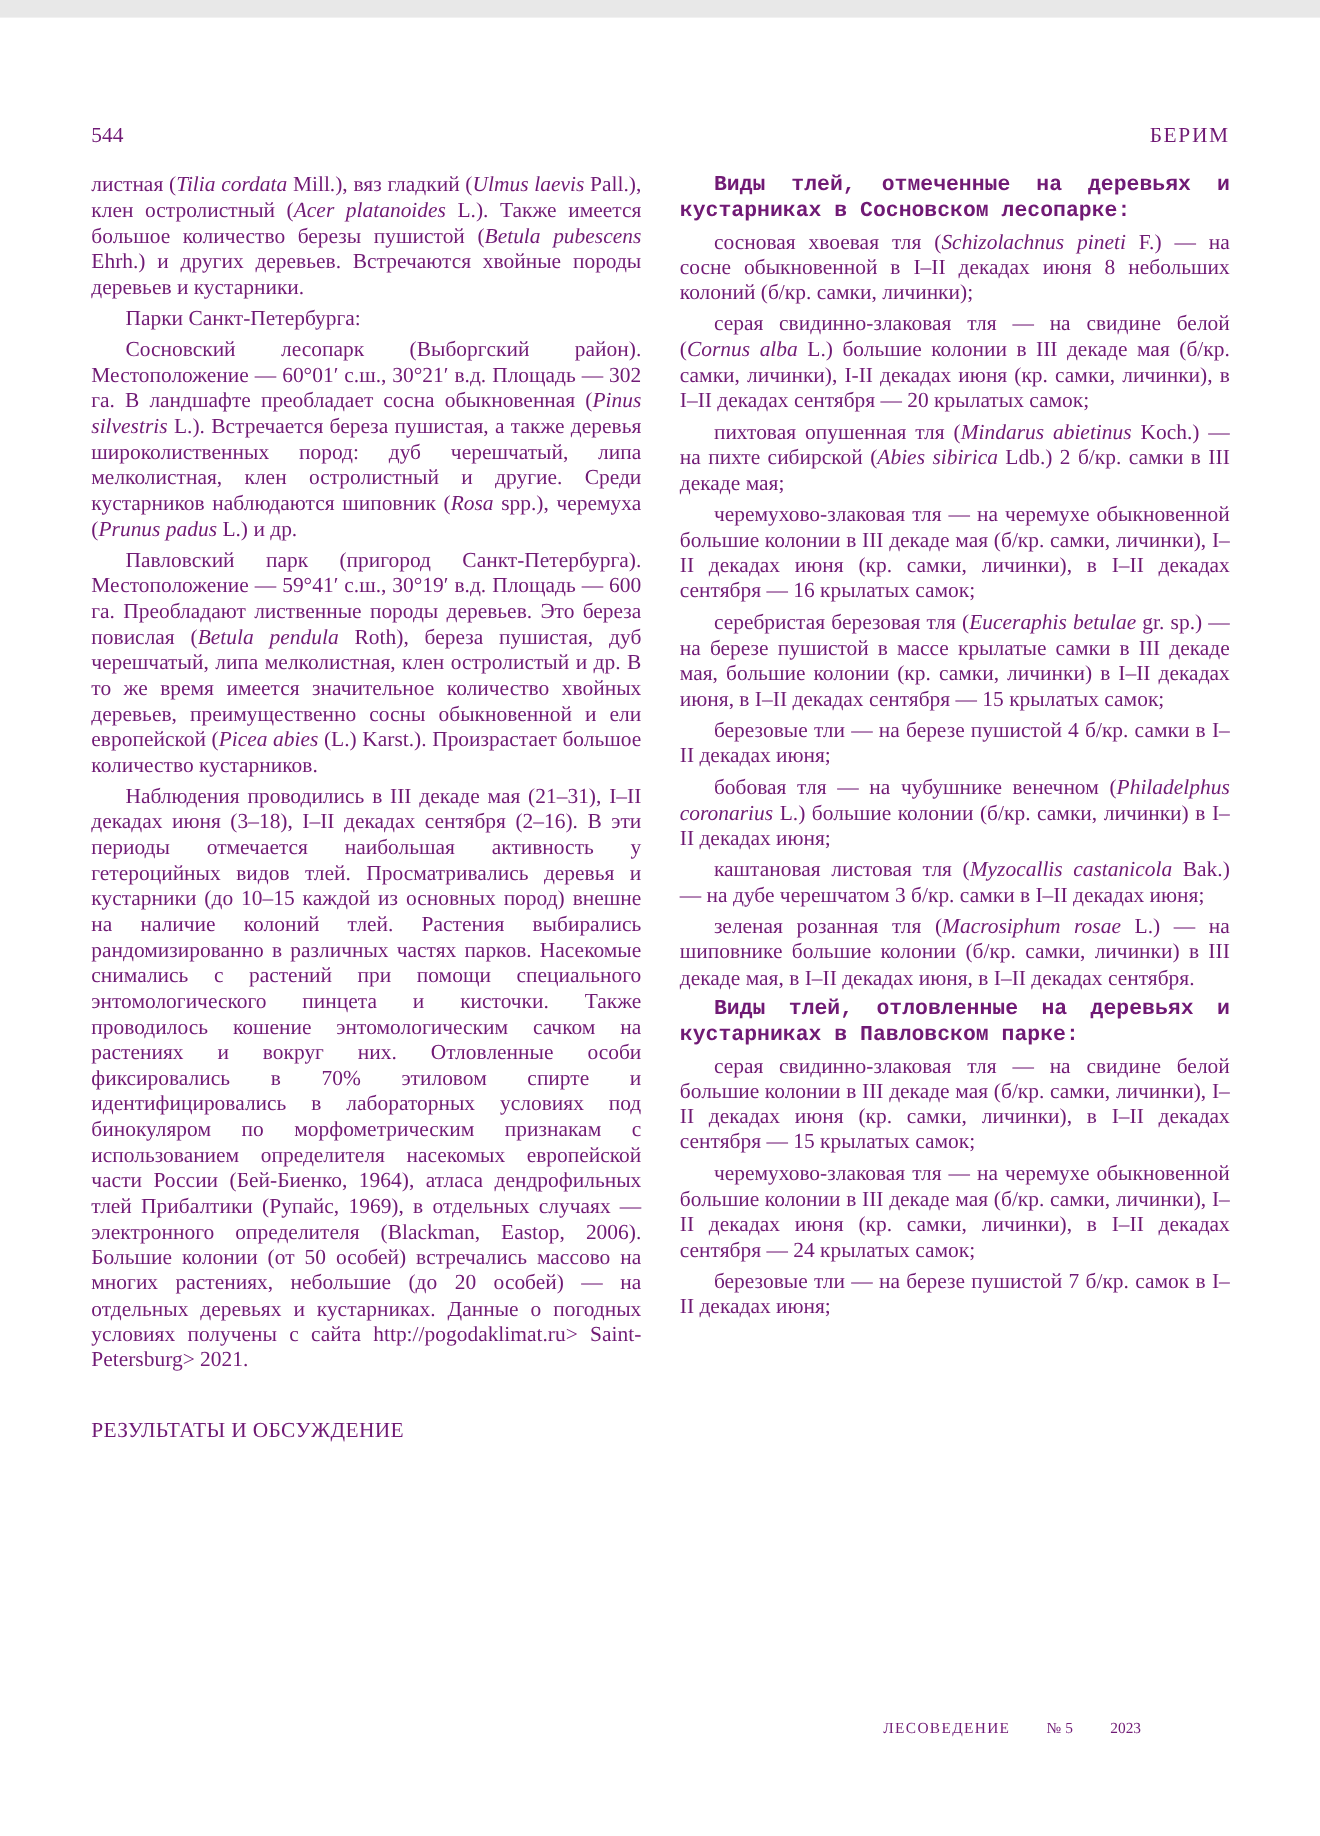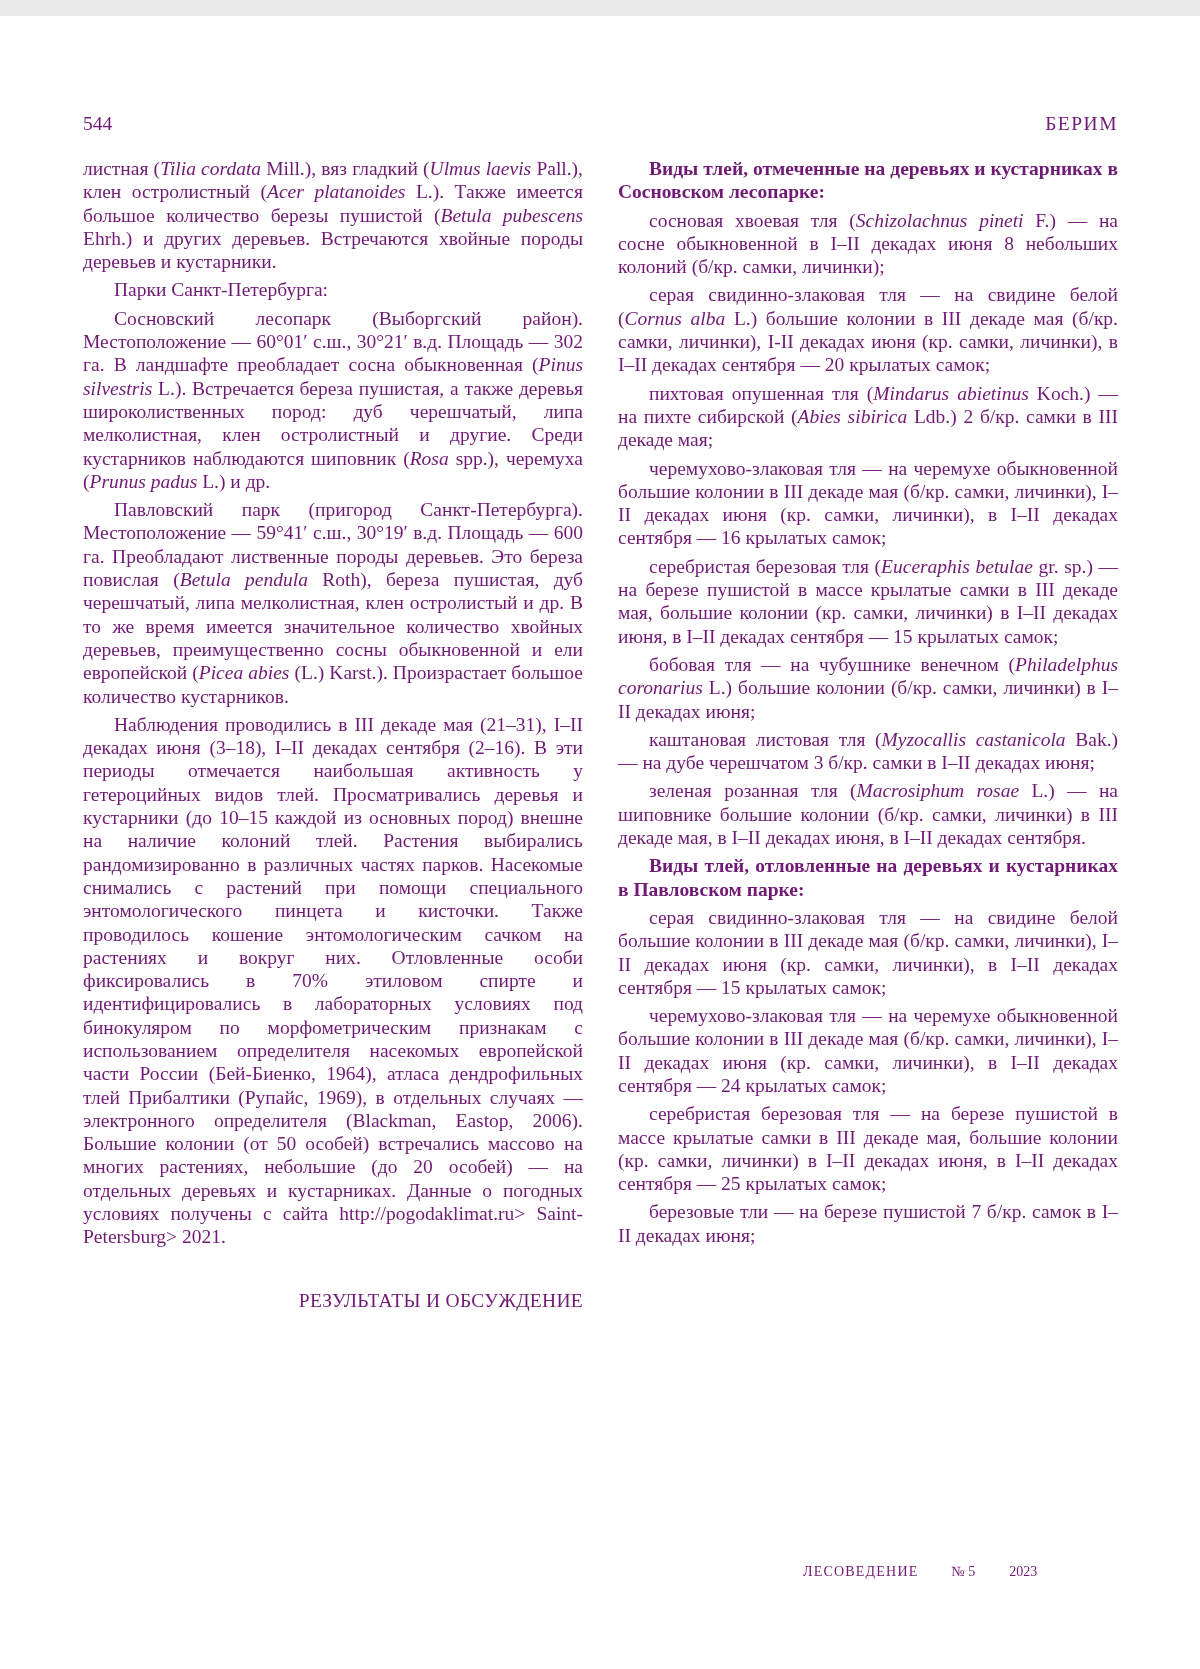--- a/index.html
+++ b/index.html
@@ -23,23 +23,23 @@
     display:flex; gap:35px;
   }
   .col {
     width:507px;
     font-size:19.5px; line-height:23.3px;
     text-align:justify;
   }
   .para { margin:0 0 5px 0; text-indent:31px; }
   .para i { font-style:italic; }
   .para.plain { text-indent:0; }
-  .para.bold { font-weight:700; }
+  .para.bold { font-weight:700;font-family:Liberation Mono, monospace; }
   .para.section {
-    text-align:right; text-indent:0;
+    text-align:left; text-indent:0;
     font-weight:400;
     margin:40px 0 16px 0;
     letter-spacing:0.3px;
   }
   .footer {
     position:absolute; top:1545px; left:803px;
     font-size:14px; line-height:22px; white-space:nowrap;
   }
   .footer .journal { letter-spacing:1.2px; margin-right:33px; }
   .footer .issue { margin-right:34px; }
@@ -62,27 +62,27 @@
         <p class="para indent">Наблюдения проводились в III декаде мая (21–31), I–II декадах июня (3–18), I–II декадах сентября (2–16). В эти периоды отмечается наибольшая активность у гетероцийных видов тлей. Просматривались деревья и кустарники (до 10–15 каждой из основных пород) внешне на наличие колоний тлей. Растения выбирались рандомизированно в различных частях парков. Насекомые снимались с растений при помощи специального энтомологического пинцета и кисточки. Также проводилось кошение энтомологическим сачком на растениях и вокруг них. Отловленные особи фиксировались в 70% этиловом спирте и идентифицировались в лабораторных условиях под бинокуляром по морфометрическим признакам с использованием определителя насекомых европейской части России (Бей-Биенко, 1964), атласа дендрофильных тлей Прибалтики (Рупайс, 1969), в отдельных случаях — электронного определителя (Blackman, Eastop, 2006). Большие колонии (от 50 особей) встречались массово на многих растениях, небольшие (до 20 особей) — на отдельных деревьях и кустарниках. Данные о погодных условиях получены с сайта http://pogodaklimat.ru&gt; Saint-Petersburg&gt; 2021.</p>
         <p class="para section">РЕЗУЛЬТАТЫ И ОБСУЖДЕНИЕ</p>
       </div>
     <div class="col" id="col-right">
         <p class="para bold">Виды тлей, отмеченные на деревьях и кустарниках в Сосновском лесопарке:</p>
         <p class="para indent">сосновая хвоевая тля (<i>Schizolachnus pineti</i> F.) — на сосне обыкновенной в I–II декадах июня 8 небольших колоний (б/кр. самки, личинки);</p>
         <p class="para indent">серая свидинно-злаковая тля — на свидине белой (<i>Cornus alba</i> L.) большие колонии в III декаде мая (б/кр. самки, личинки), I-II декадах июня (кр. самки, личинки), в I–II декадах сентября — 20 крылатых самок;</p>
         <p class="para indent">пихтовая опушенная тля (<i>Mindarus abietinus</i> Koch.) — на пихте сибирской (<i>Abies sibirica</i> Ldb.) 2 б/кр. самки в III декаде мая;</p>
         <p class="para indent">черемухово-злаковая тля — на черемухе обыкновенной большие колонии в III декаде мая (б/кр. самки, личинки), I–II декадах июня (кр. самки, личинки), в I–II декадах сентября — 16 крылатых самок;</p>
         <p class="para indent">серебристая березовая тля (<i>Euceraphis betulae</i> gr. sp.) — на березе пушистой в массе крылатые самки в III декаде мая, большие колонии (кр. самки, личинки) в I–II декадах июня, в I–II декадах сентября — 15 крылатых самок;</p>
+        <p class="para indent">березовые тли — на березе пушистой 4 б/кр. самки в I–II декадах июня;</p>
         <p class="para indent">бобовая тля — на чубушнике венечном (<i>Philadelphus coronarius</i> L.) большие колонии (б/кр. самки, личинки) в I–II декадах июня;</p>
         <p class="para indent">каштановая листовая тля (<i>Myzocallis castanicola</i> Bak.) — на дубе черешчатом 3 б/кр. самки в I–II декадах июня;</p>
         <p class="para indent">зеленая розанная тля (<i>Macrosiphum rosae</i> L.) — на шиповнике большие колонии (б/кр. самки, личинки) в III декаде мая, в I–II декадах июня, в I–II декадах сентября.</p>
         <p class="para bold">Виды тлей, отловленные на деревьях и кустарниках в Павловском парке:</p>
         <p class="para indent">серая свидинно-злаковая тля — на свидине белой большие колонии в III декаде мая (б/кр. самки, личинки), I–II декадах июня (кр. самки, личинки), в I–II декадах сентября — 15 крылатых самок;</p>
         <p class="para indent">черемухово-злаковая тля — на черемухе обыкновенной большие колонии в III декаде мая (б/кр. самки, личинки), I–II декадах июня (кр. самки, личинки), в I–II декадах сентября — 24 крылатых самок;</p>
-        <p class="para indent">серебристая березовая тля — на березе пушистой в массе крылатые самки в III декаде мая, большие колонии (кр. самки, личинки) в I–II декадах июня, в I–II декадах сентября — 25 крылатых самок;</p>
         <p class="para indent">березовые тли — на березе пушистой 7 б/кр. самок в I–II декадах июня;</p>
       </div>
   </div>
 
   <div class="footer">
     <span class="journal">ЛЕСОВЕДЕНИЕ</span><span class="issue">№ 5</span><span class="year">2023</span>
   </div>
 </div>
 
 </body></html>

